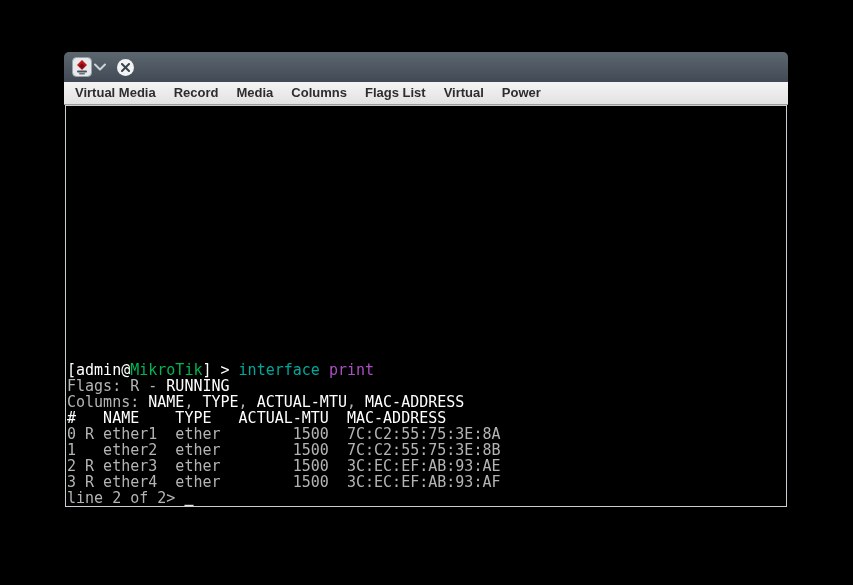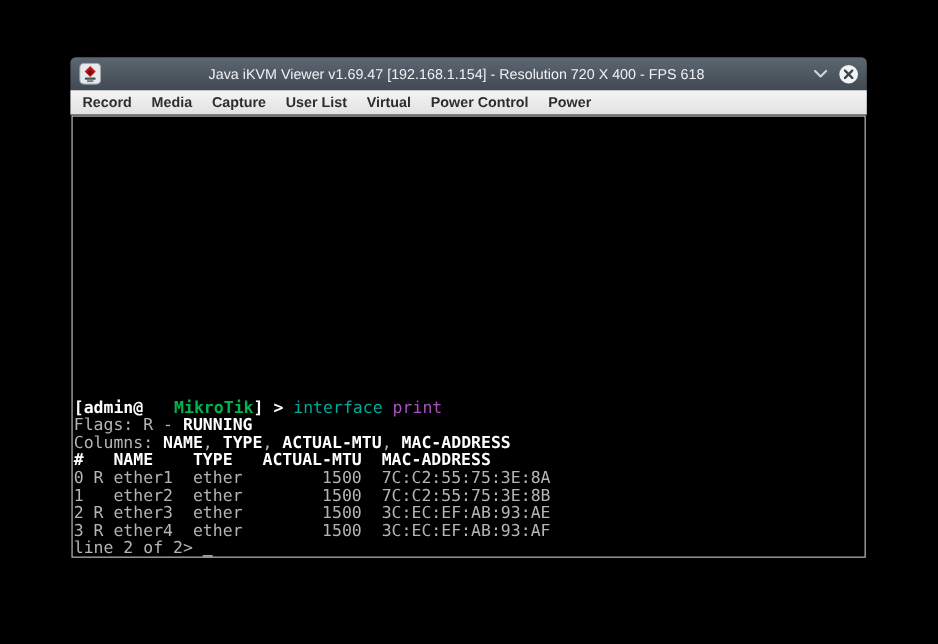--- a/index.html
+++ b/index.html
@@ -28,64 +28,63 @@
            border-bottom:1px solid #9a9a9a;display:flex;align-items:center;padding:0 2px;}
   .menu-item{font-weight:bold;font-size:13px;color:#2d2d2d;padding:0 9px;line-height:22px;
              white-space:nowrap;cursor:default;}
   .viewer{background:#000;height:402px;position:relative;}
   .screen{position:absolute;left:1px;top:0;width:722px;height:402px;
           border:1px solid var(--screen-border);background:#000;overflow:hidden;}
   .terminal-content{font-family:"DejaVu Sans Mono",monospace;font-size:15px;line-height:16px;
                     white-space:pre;padding-left:1px;}
   .term-line{height:16px;}
   .s-dim{color:var(--terminal-dim);text-align:right;}
-  .s-bold{color:var(--terminal-bold);font-weight:bold;}
-  .s-green{color:var(--prompt-green);font-weight:bold;margin-left:28px;}
+  .s-bold{color:var(--terminal-bold);font-weight:normal;}
+  .s-green{color:var(--prompt-green);font-weight:normal;}
   .s-teal{color:var(--keyword-teal);font-weight:normal;}
   .s-magenta{color:var(--keyword-magenta);font-weight:normal;}
   .s-cursor{color:#e8e8e8;font-weight:bold;}
 </style>
 </head>
 <body>
 
 <div class="window">
 
   <div class="titlebar">
     <span class="app-icon">
       <svg width="20" height="20" viewBox="0 0 20 20">
         <rect x="0.5" y="0.5" width="19" height="19" rx="4" fill="#e7eaec" stroke="#9aa3a9"></rect>
         <polygon points="10,3 15,8 10,13 5,8" fill="#c0161c"></polygon>
         <polygon points="10,6 13,9 10,12 7,9" fill="#7d0d12"></polygon>
         <rect x="5" y="13.5" width="10" height="2" rx="1" fill="#4a535a"></rect>
         <rect x="7" y="16" width="6" height="1.5" rx="0.75" fill="#6a737a"></rect>
       </svg>
     </span>
-    <div class="titlebar-title">Java iKVM Viewer v1.69.47 [192.168.1.154] - Resolution 720 X 400 - FPS 618</div>
     <div class="titlebar-controls">
       <span class="chevron-btn">
         <svg width="12" height="8" viewBox="0 0 12 8">
           <polyline points="1,1.5 6,6.5 11,1.5" fill="none" stroke="#cdd4d8" stroke-width="2" stroke-linecap="round" stroke-linejoin="round"></polyline>
         </svg>
       </span>
       <span class="close-btn">
         <svg width="9" height="9" viewBox="0 0 9 9">
           <line x1="1" y1="1" x2="8" y2="8" stroke="#39434b" stroke-width="2" stroke-linecap="round"></line>
           <line x1="8" y1="1" x2="1" y2="8" stroke="#39434b" stroke-width="2" stroke-linecap="round"></line>
         </svg>
       </span>
     </div>
   </div>
 
   <div class="menubar">
+      <div class="menu-item">Virtual Media</div>
       <div class="menu-item">Record</div>
       <div class="menu-item">Media</div>
-      <div class="menu-item">Capture</div>
-      <div class="menu-item">User List</div>
+      <div class="menu-item">Columns</div>
+      <div class="menu-item">Flags List</div>
       <div class="menu-item">Virtual</div>
-      <div class="menu-item">Power Control</div>
       <div class="menu-item">Power</div>
     </div>
 
   <div class="viewer">
     <div class="screen">
       <div class="terminal-content" style="padding-top: 256px;"><div class="term-line"><span class="s-bold">[admin@</span><span class="s-green">MikroTik</span><span class="s-bold">] &gt; </span><span class="s-teal">interface </span><span class="s-magenta">print</span></div><div class="term-line"><span class="s-dim">Flags: R - </span><span class="s-bold">RUNNING</span></div><div class="term-line"><span class="s-dim">Columns: </span><span class="s-bold">NAME</span><span class="s-dim">, </span><span class="s-bold">TYPE</span><span class="s-dim">, </span><span class="s-bold">ACTUAL-MTU</span><span class="s-dim">, </span><span class="s-bold">MAC-ADDRESS</span></div><div class="term-line"><span class="s-bold">#   NAME    TYPE   ACTUAL-MTU  MAC-ADDRESS</span></div><div class="term-line"><span class="s-dim">0 R ether1  ether        1500  7C:C2:55:75:3E:8A</span></div><div class="term-line"><span class="s-dim">1   ether2  ether        1500  7C:C2:55:75:3E:8B</span></div><div class="term-line"><span class="s-dim">2 R ether3  ether        1500  3C:EC:EF:AB:93:AE</span></div><div class="term-line"><span class="s-dim">3 R ether4  ether        1500  3C:EC:EF:AB:93:AF</span></div><div class="term-line"><span class="s-dim">line 2 of 2&gt; </span><span class="s-cursor">_</span></div></div>
     </div>
   </div>
 
 </div>

